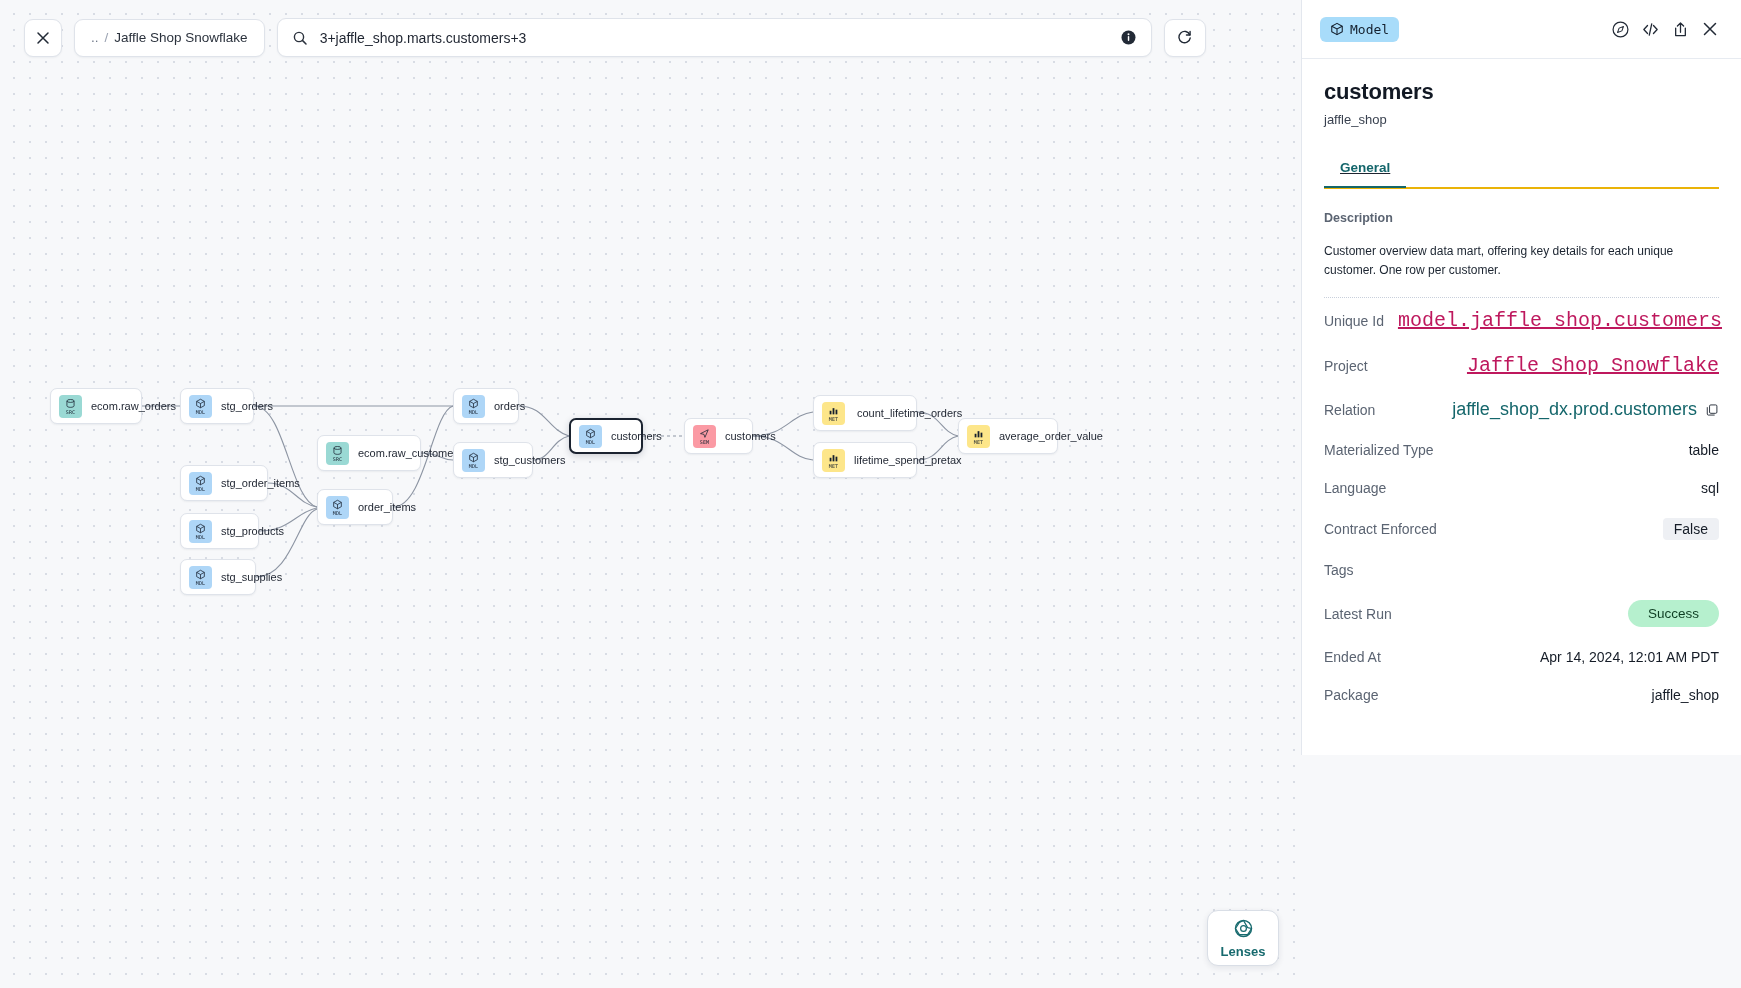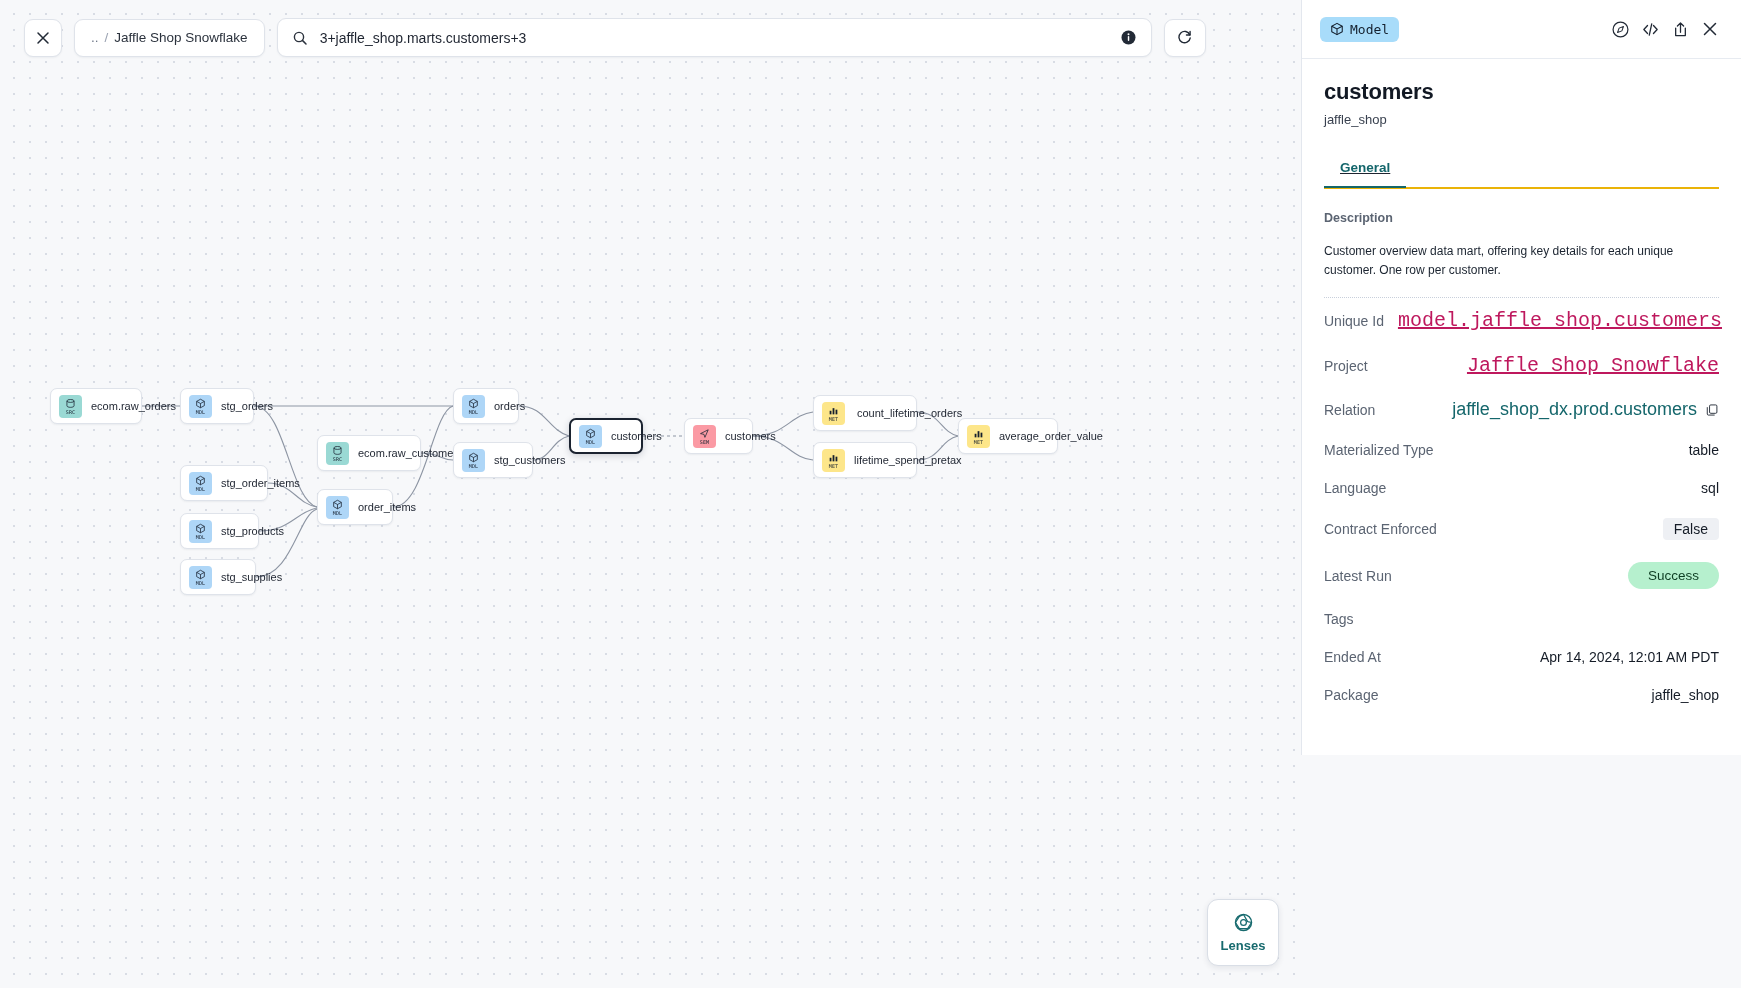--- a/index.html
+++ b/index.html
@@ -106,21 +106,21 @@
   .badge.met { background: #fde68a; }
   .node-label { font-size: 11px; color: #1e2430; }
 
   svg.edges { position: absolute; inset: 0; width: 1301px; height: 988px; z-index: 5; pointer-events: none; }
   svg.edges path { fill: none; stroke: #8d95a3; stroke-width: 1.1px; }
   svg.edges path.dashed { stroke-dasharray: 3 3; }
 
   
   .lenses-fab {
     position: absolute; right: 22px; bottom: 22px;
-    width: 72px; height: 67px;
+    width: 72px; height: 56px;
     background: #ffffff;
     border: 1px solid #d9dee6;
     border-radius: 11px;
     display: flex; flex-direction: column;
     align-items: center; justify-content: center;
     gap: 5px; cursor: pointer;
     box-shadow: 0 2px 6px rgba(20,30,50,.09);
     z-index: 25;
   }
   .lenses-fab .lbl { font-size: 13px; color: #176a6e; font-weight: 600; }
@@ -512,29 +512,29 @@
               <span>sql</span>
             </span>
           </div>
           <div class="kv">
             <span class="k">Contract Enforced</span>
             <span class="v">
               <span class="chip-gray">False</span>
             </span>
           </div>
           <div class="kv">
+            <span class="k">Tags</span>
+            <span class="v">
+              <span></span>
+            </span>
+          </div>
+          <div class="kv">
             <span class="k">Latest Run</span>
             <span class="v">
               <span class="pill-green">Success</span>
-            </span>
-          </div>
-          <div class="kv">
-            <span class="k">Tags</span>
-            <span class="v">
-              <span></span>
             </span>
           </div>
           <div class="kv">
             <span class="k">Ended At</span>
             <span class="v">
               <span>Apr 14, 2024, 12:01 AM PDT</span>
             </span>
           </div>
           <div class="kv">
             <span class="k">Package</span>

